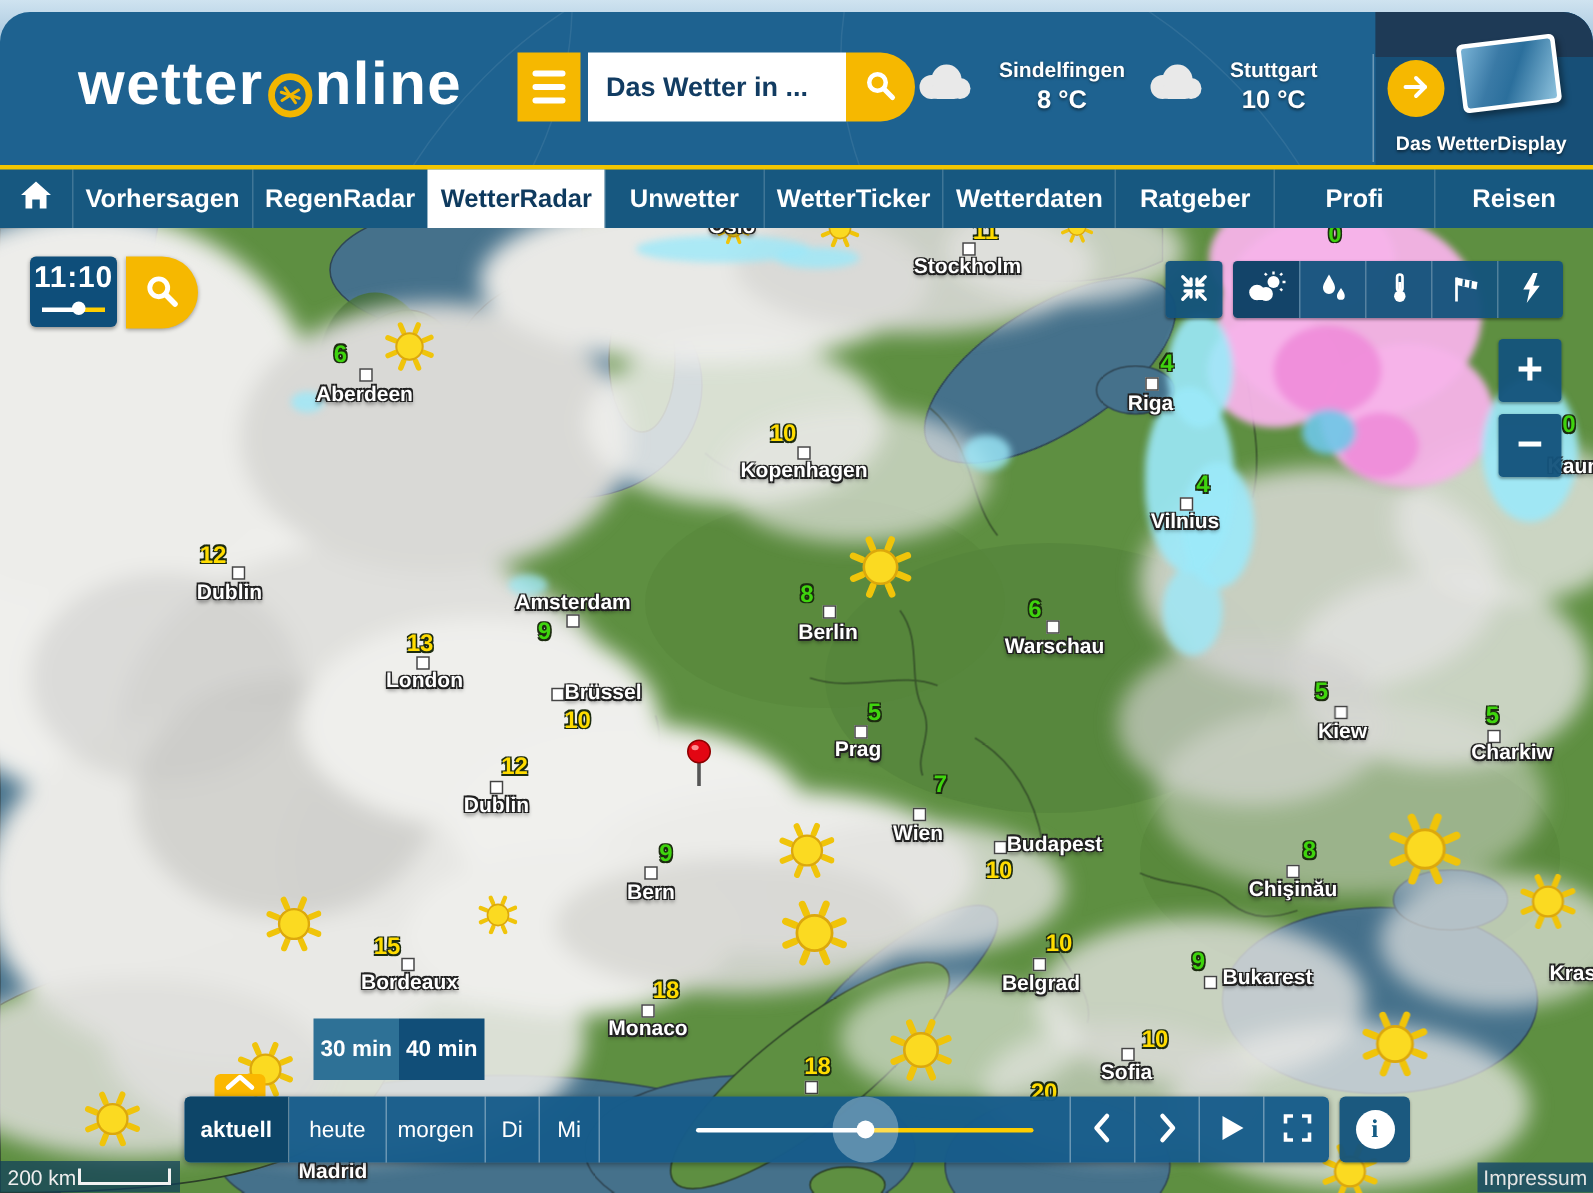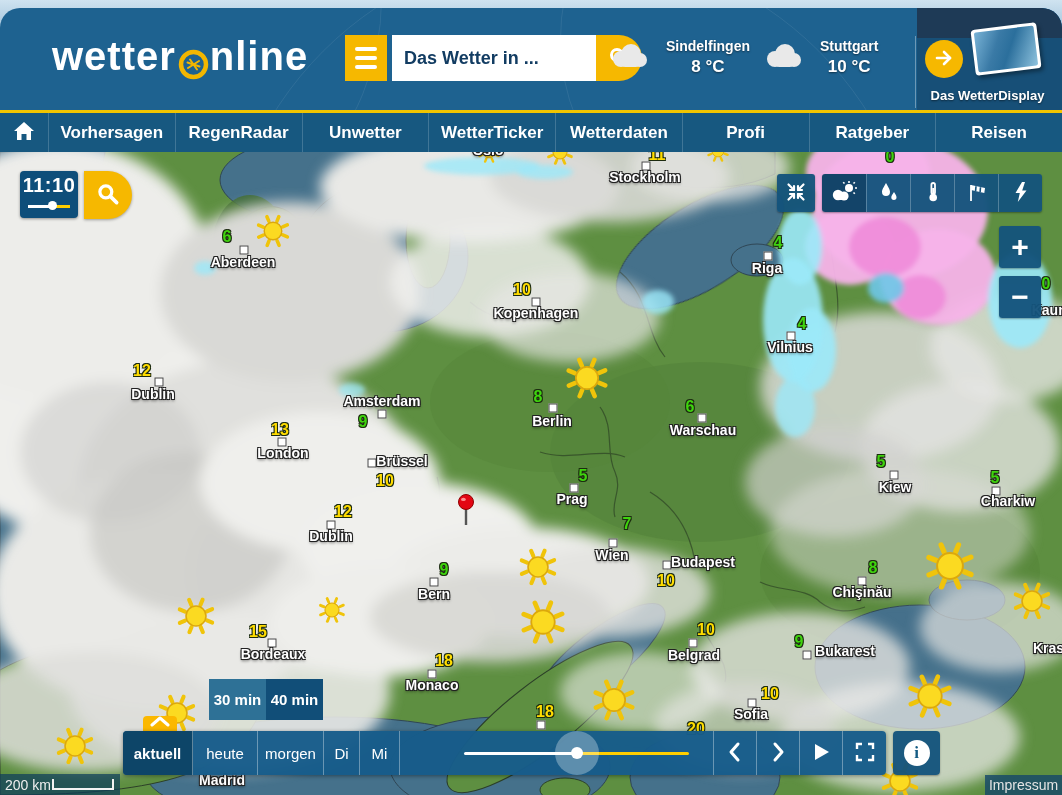--- a/index.html
+++ b/index.html
@@ -12,21 +12,21 @@
   .header{position:absolute;top:8px;left:0;width:1062px;height:102px;
           background:#1e6290;border-radius:20px 20px 0 0;overflow:hidden;}
   .contour{position:absolute;border:1px solid rgba(255,255,255,.08);border-radius:50%;}
   .logo{position:absolute;left:52px;top:26px;color:#fff;font-size:40px;font-weight:bold;
         letter-spacing:1px;display:flex;align-items:center;}
   .logo .oring{display:inline-block;width:31px;height:31px;margin:6px 1px 0 2px;}
   .searchbar{position:absolute;left:345px;top:27px;height:46px;display:flex;}
   .hamburger{width:42px;height:46px;background:#f6b800;border:none;cursor:pointer;
              display:flex;flex-direction:column;justify-content:center;align-items:center;gap:5px;margin-right:5px;}
   .hamburger span{display:block;width:22px;height:4px;background:#fff;border-radius:2px;}
-  .search-input{width:204px;height:46px;border:none;padding:0 12px;font-size:18px;font-weight:bold;
+  .search-input{width:172px;height:46px;border:none;padding:0 12px;font-size:18px;font-weight:bold;
                 color:#123c62;font-family:"Liberation Sans",sans-serif;box-sizing:border-box;}
   .search-input::placeholder{color:#123c62;opacity:1;}
   .search-go{width:46px;height:46px;background:#f6b800;border:none;border-radius:0 23px 23px 0;cursor:pointer;
              display:flex;align-items:center;justify-content:center;}
   .hdr-loc{position:absolute;top:30px;display:flex;align-items:center;color:#fff;}
   .hdr-loc .txt{margin-left:14px;text-align:center;}
   .hdr-loc .city{font-size:14px;font-weight:bold;text-shadow:0 1px 2px rgba(0,0,0,.5);}
   .hdr-loc .tmp{font-size:17px;font-weight:bold;margin-top:3px;text-shadow:0 1px 2px rgba(0,0,0,.5);}
   .hdr-divider{position:absolute;left:915px;top:28px;height:72px;width:1px;background:rgba(255,255,255,.35);}
   .promo{position:absolute;left:917px;top:0;width:145px;height:102px;background:#174f77;border-radius:0 20px 0 0;}
@@ -206,34 +206,37 @@
             <polygon points="11,1 21,10 18,10 18,19 13.5,19 13.5,13 8.5,13 8.5,19 4,19 4,10 1,10" fill="#fff"></polygon>
           </svg></span>
     </div>
 
   <div class="nav-item">
         <span>Vorhersagen</span>
       </div>
       <div class="nav-item">
         <span>RegenRadar</span>
       </div>
+      <div class="nav-item active">
+        <span>WetterRadar</span>
+      </div>
       <div class="nav-item">
         <span>Unwetter</span>
       </div>
       <div class="nav-item">
         <span>WetterTicker</span>
       </div>
       <div class="nav-item">
         <span>Wetterdaten</span>
       </div>
       <div class="nav-item">
+        <span>Ratgeber</span>
+      </div>
+      <div class="nav-item">
         <span>Profi</span>
-      </div>
-      <div class="nav-item">
-        <span>Ratgeber</span>
       </div>
       <div class="nav-item">
         <span>Reisen</span>
       </div>
     </nav>
 
   <div class="map">
     <svg class="bg" width="1062" height="643" viewBox="0 0 1062 643">
       <defs>
         <filter id="fcloud" x="-60%" y="-60%" width="220%" height="220%">

